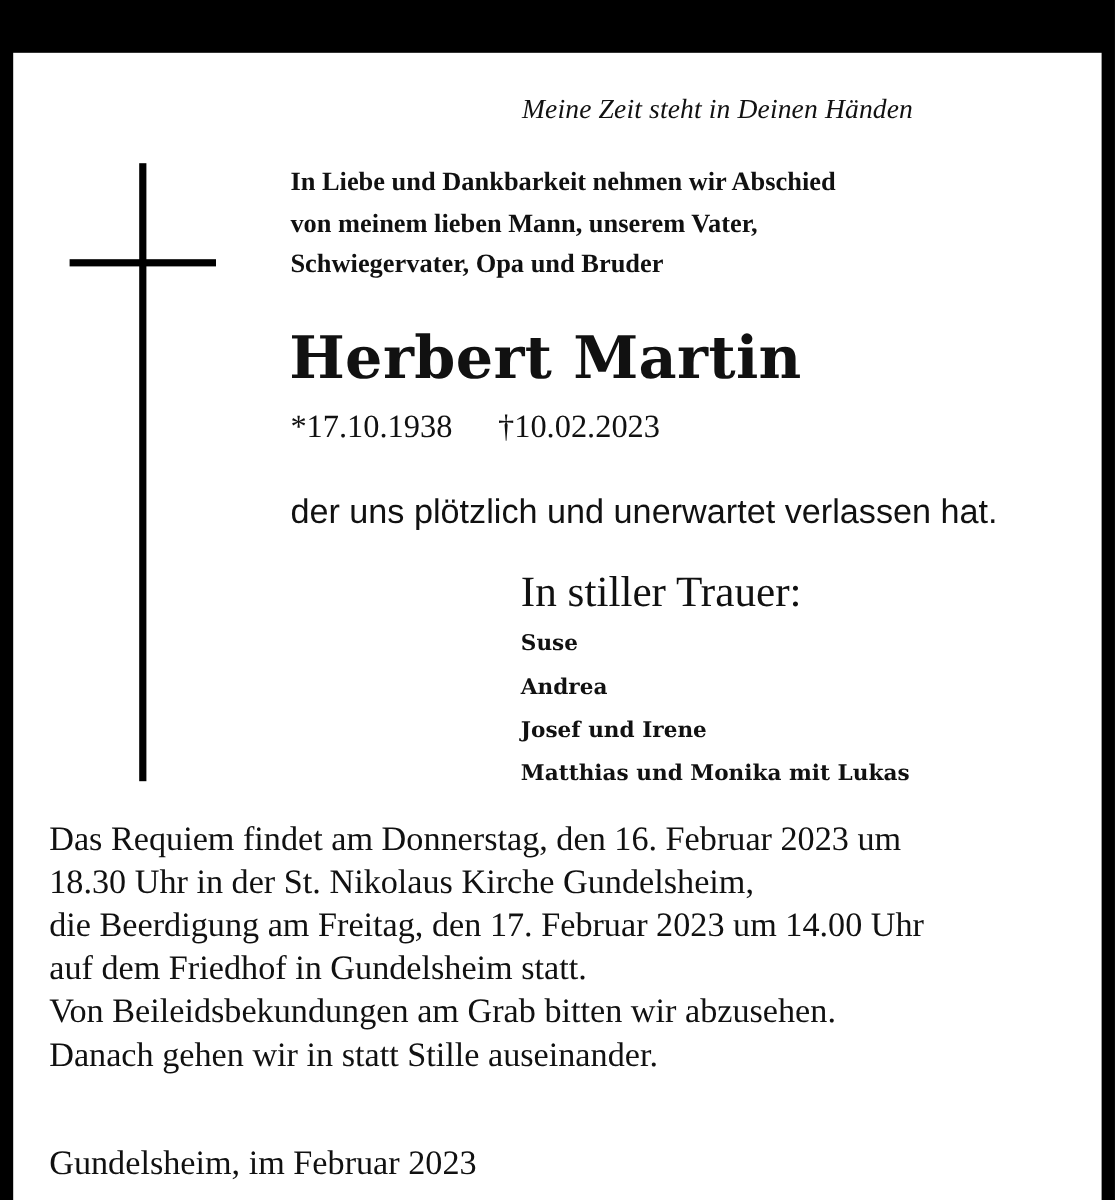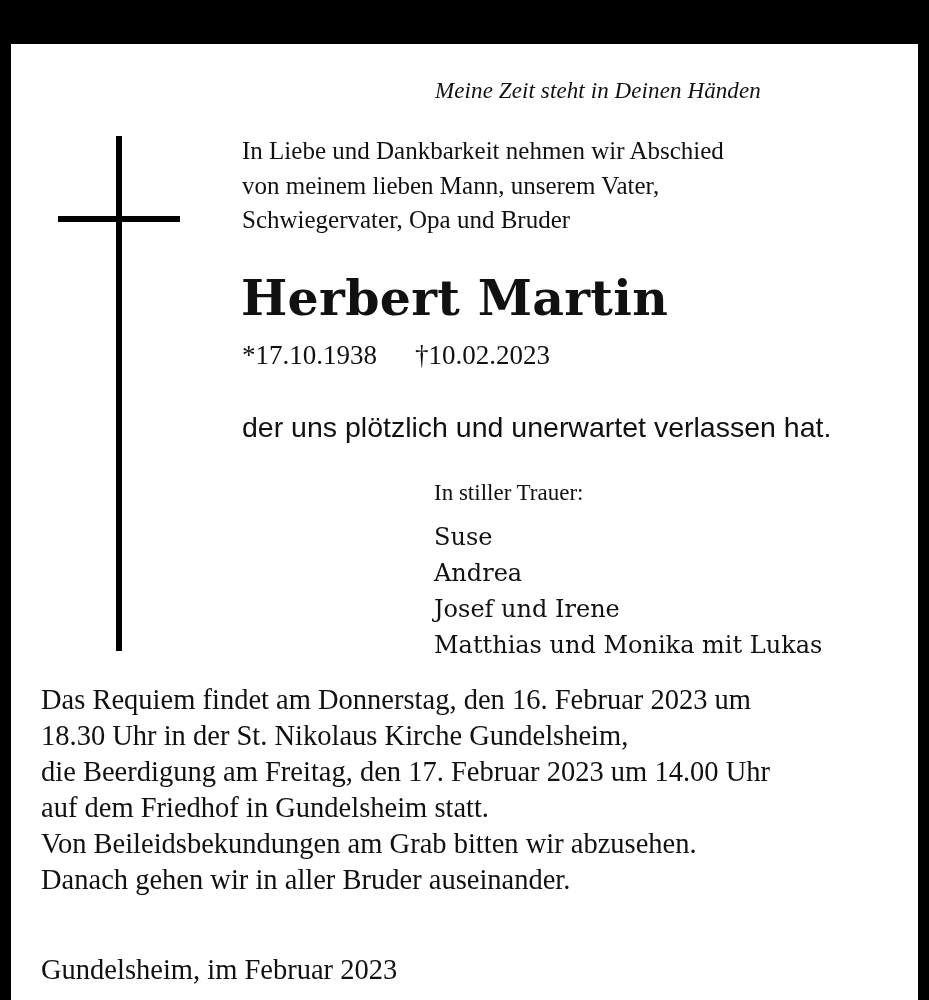--- a/index.html
+++ b/index.html
@@ -49,24 +49,25 @@
       top: 172px;
       width: 122px;
       height: 6px;
       background: #000;
     }
 
     .intro {
       left: 231px;
       top: 90px;
       font-family: "Liberation Serif", "DejaVu Serif", serif;
-      font-size: 25px;
+      font-size: 22px;
       line-height: 34.5px;
       white-space: normal;
       width: 660px;
+      font-weight: bold;
     }
     .intro div { white-space: nowrap; }
 
     .name {
       left: 230px;
       top: 222px;
       font-family: "DejaVu Serif", "Liberation Serif", serif;
       font-weight: bold;
       font-size: 49px;
       letter-spacing: 0.3px;
@@ -87,29 +88,29 @@
       top: 366px;
       font-family: Liberation Sans, sans-serif;
       font-size: 28.5px;
       line-height: 34px;
     }
 
     .mourn-label {
       left: 423px;
       top: 432px;
       font-family: "Liberation Serif", "DejaVu Serif", serif;
-      font-size: 23px;
+      font-size: 36px;
       line-height: 34px;
     }
     .mourners {
       left: 423px;
       top: 475px;
       font-family: "DejaVu Serif", "Liberation Serif", serif;
-      font-weight: normal;
-      font-size: 24px;
+      font-weight: bold;
+      font-size: 18px;
       line-height: 36px;
     }
     .mourners div { white-space: nowrap; }
 
     .details {
       left: 30px;
       top: 638px;
       font-family: "Liberation Serif", "DejaVu Serif", serif;
       font-size: 28.5px;
       line-height: 36px;
@@ -158,18 +159,18 @@
     <div>Josef und Irene</div>
     <div>Matthias und Monika mit Lukas</div>
   </div>
 
   <div class="abs details">
     <div>Das Requiem findet am Donnerstag, den 16. Februar 2023 um</div>
     <div>18.30 Uhr in der St. Nikolaus Kirche Gundelsheim,</div>
     <div>die Beerdigung am Freitag, den 17. Februar 2023 um 14.00 Uhr</div>
     <div>auf dem Friedhof in Gundelsheim statt.</div>
     <div>Von Beileidsbekundungen am Grab bitten wir abzusehen.</div>
-    <div>Danach gehen wir in aller Bruder auseinander.</div>
+    <div>Danach gehen wir in statt Stille auseinander.</div>
   </div>
 
   <div class="abs place-date">Gundelsheim, im Februar 2023</div>
 
 </div>
 
 </body></html>

